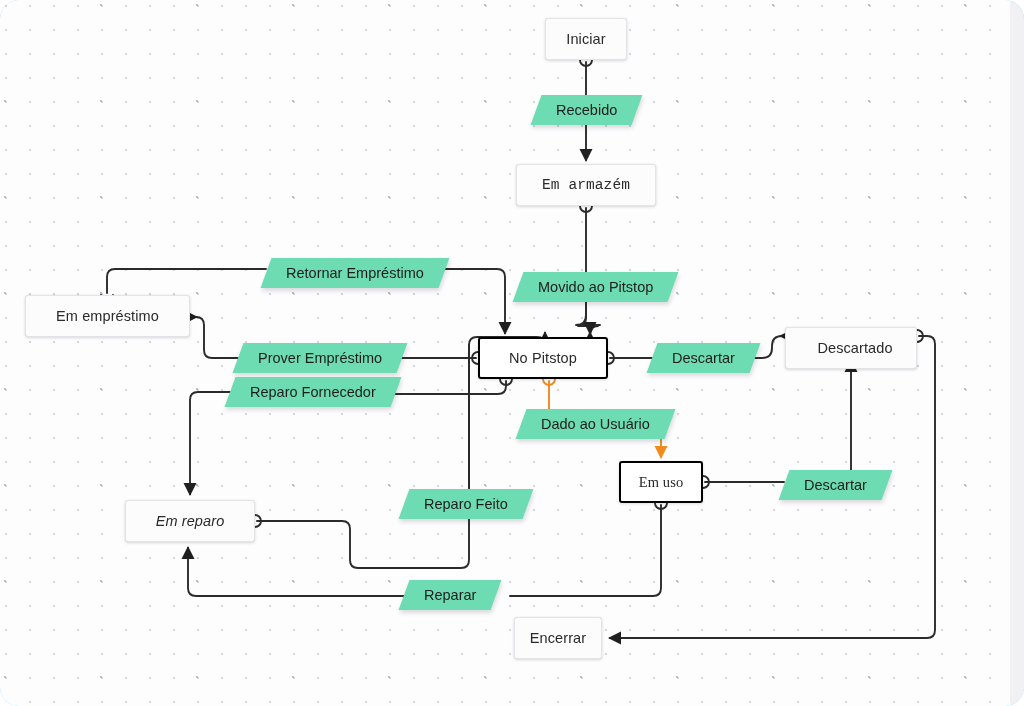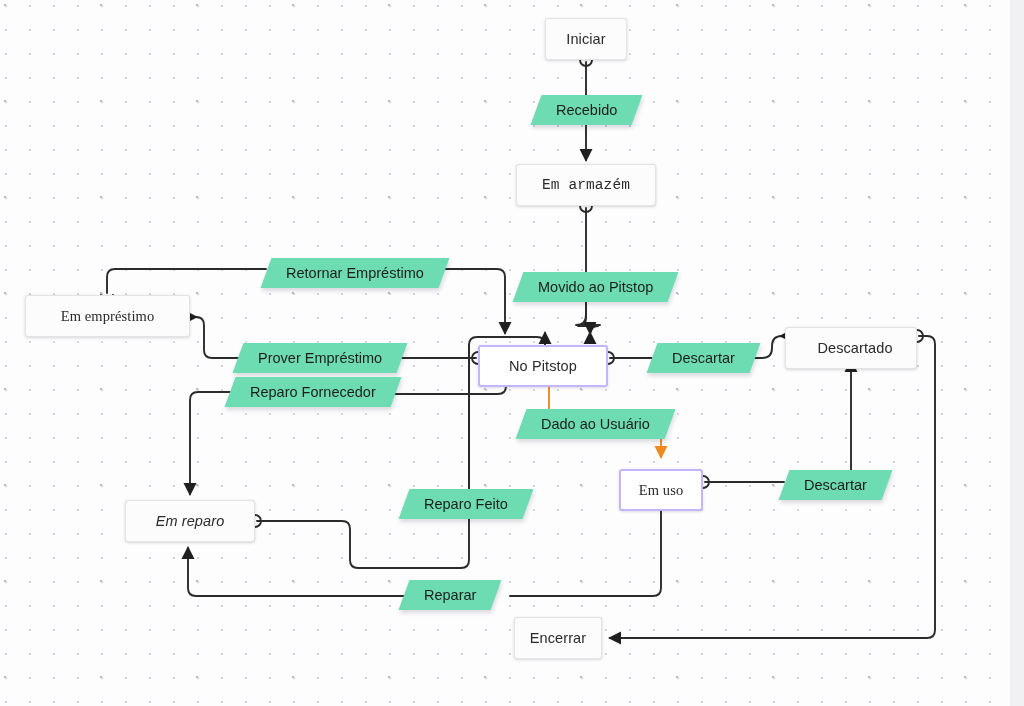--- a/index.html
+++ b/index.html
@@ -10,20 +10,21 @@
   }
   body {
     font-family: "Liberation Sans", sans-serif;
   }
   #canvas {
     position: relative;
     width: 1024px;
     height: 706px;
     overflow: hidden;
     background-color: #7dd3fc;
+    border-radius: 19px;
   }
   
   #grid {
     position: absolute;
     left: 0; top: 0;
     width: 1010px;
     height: 706px;
     background-color: #fdfdfe;
     background-image:
       radial-gradient(circle at 1px 1px, #b9bcd0 1.1px, transparent 1.2px),
@@ -54,24 +55,23 @@
     box-shadow: 0 1px 3px rgba(40,40,60,0.17), 0 0 1px rgba(40,40,60,0.10);
     display: flex;
     align-items: center;
     justify-content: center;
     font-size: 14.5px;
     color: #2a2a2a;
     letter-spacing: 0.1px;
     white-space: nowrap;
   }
   .node.active {
-    border: 2px solid #c4b5fd;
+    border: 2px solid #000000;
     background: #ffffff;
     box-shadow: 0 1px 3px rgba(40,40,60,0.15);
-    margin-top: 8px;
   }
 
   
   .trans {
     position: absolute;
     box-sizing: border-box;
     display: flex;
     align-items: center;
     justify-content: center;
     font-size: 14.5px;
@@ -160,21 +160,21 @@
   </svg>
 
   <div class="node" style="left:545px;top:18px;width:82px;height:42px;">
     <span>Iniciar</span>
   </div>
 
   <div class="node" style="left:516px;top:164px;width:140px;height:42px;font-family:Liberation Mono, monospace;">
     <span>Em armazém</span>
   </div>
 
-  <div class="node" style="left:25px;top:295px;width:165px;height:42px;font-family:Liberation Serif, serif;">
+  <div class="node" style="left:25px;top:295px;width:165px;height:42px;">
     <span>Em empréstimo</span>
   </div>
 
   <div class="node active" style="left:478px;top:337px;width:130px;height:42px;">
     <span>No Pitstop</span>
   </div>
 
   <div class="node" style="left:785px;top:327px;width:132px;height:42px;padding-left:8px;">
     <span>Descartado</span>
   </div>

